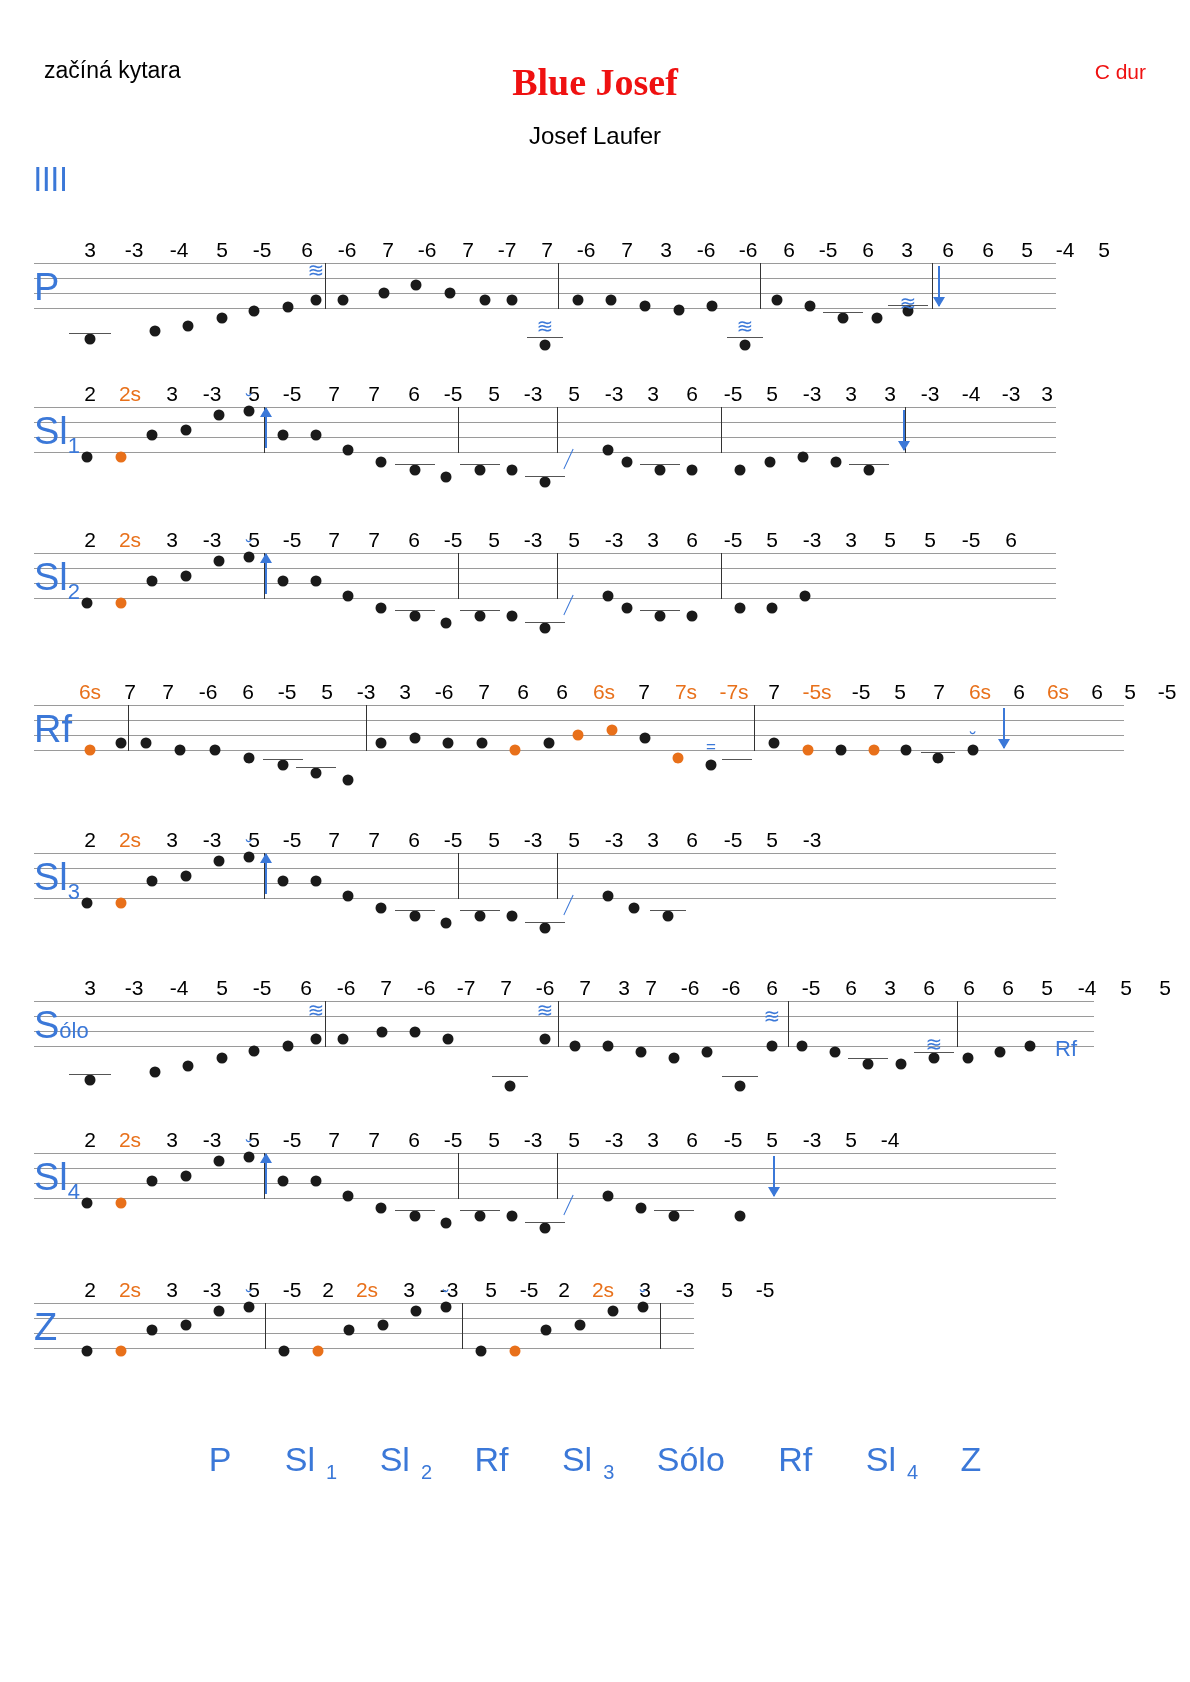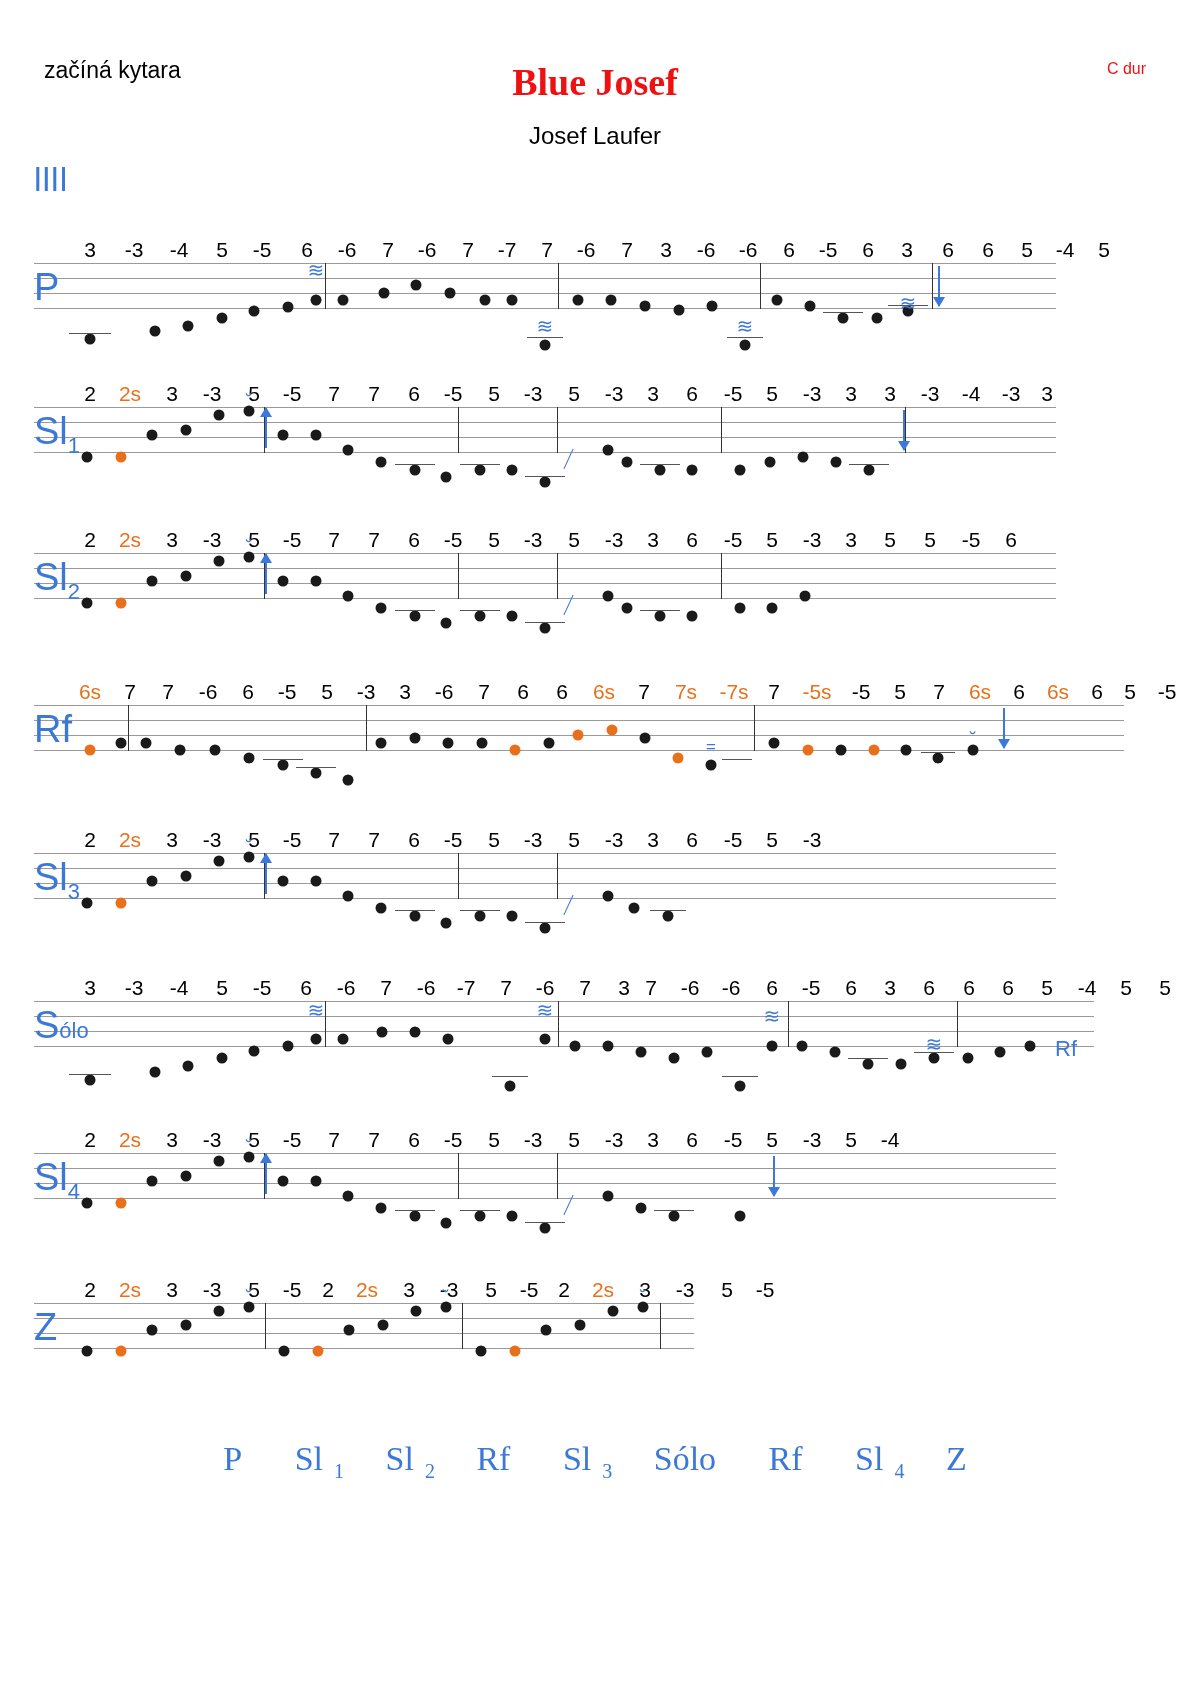--- a/index.html
+++ b/index.html
@@ -21,21 +21,21 @@
     font-family:"Liberation Serif", serif;
     font-weight:bold; font-size:38px; color:#ef1111;
   }
   .hdr-sub {
     position:absolute; left:0; right:0; top:122px;
     text-align:center;
     font-size:24px; color:#000;
   }
   .hdr-right {
     position:absolute; right:44px; top:60px;
-    font-size:16px; color:#ef1111;
+    font-size:21px; color:#ef1111;
   }
   .strum {
     position:absolute; left:34px; top:160px;
     font-size:34px; color:#3b78d8; letter-spacing:1px;
     font-family:"Liberation Sans", sans-serif;
   }
 
   
   .system { position:absolute; left:0; width:1190px; }
   .staff { position:absolute; left:34px; width:1022px; height:62px; }
@@ -114,21 +114,21 @@
   }
   .tailmark {
     position:absolute; color:#3b78d8; font-size:22px;
     line-height:1;
   }
 
   .footer {
     position:absolute; left:0; right:0; top:1440px;
     text-align:center;
     font-size:34px; color:#3b78d8;
-    font-family:Liberation Serif, serif;
+    font-family:Liberation Sans, sans-serif;
   }
   .footer span { margin:0 11px; }
   .footer sub { font-size:20px; }
 </style>
 </head>
 <body>
 
 <div class="hdr-left">začíná kytara</div>
 <div class="hdr-title">Blue Josef</div>
 <div class="hdr-sub">Josef Laufer</div>

